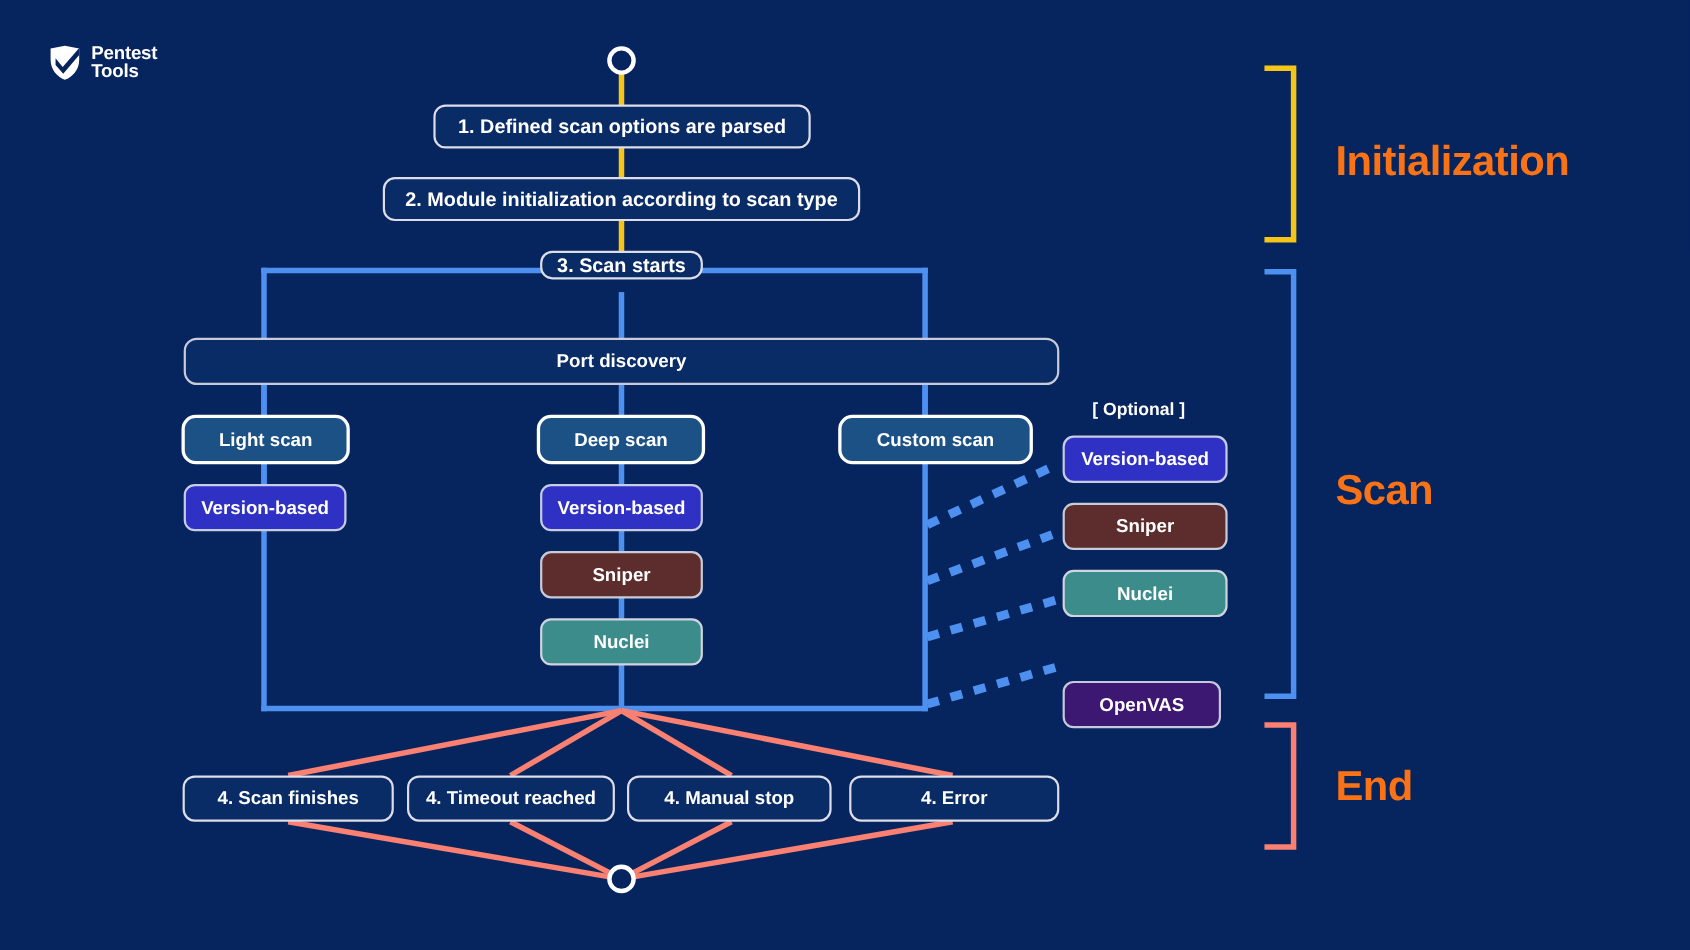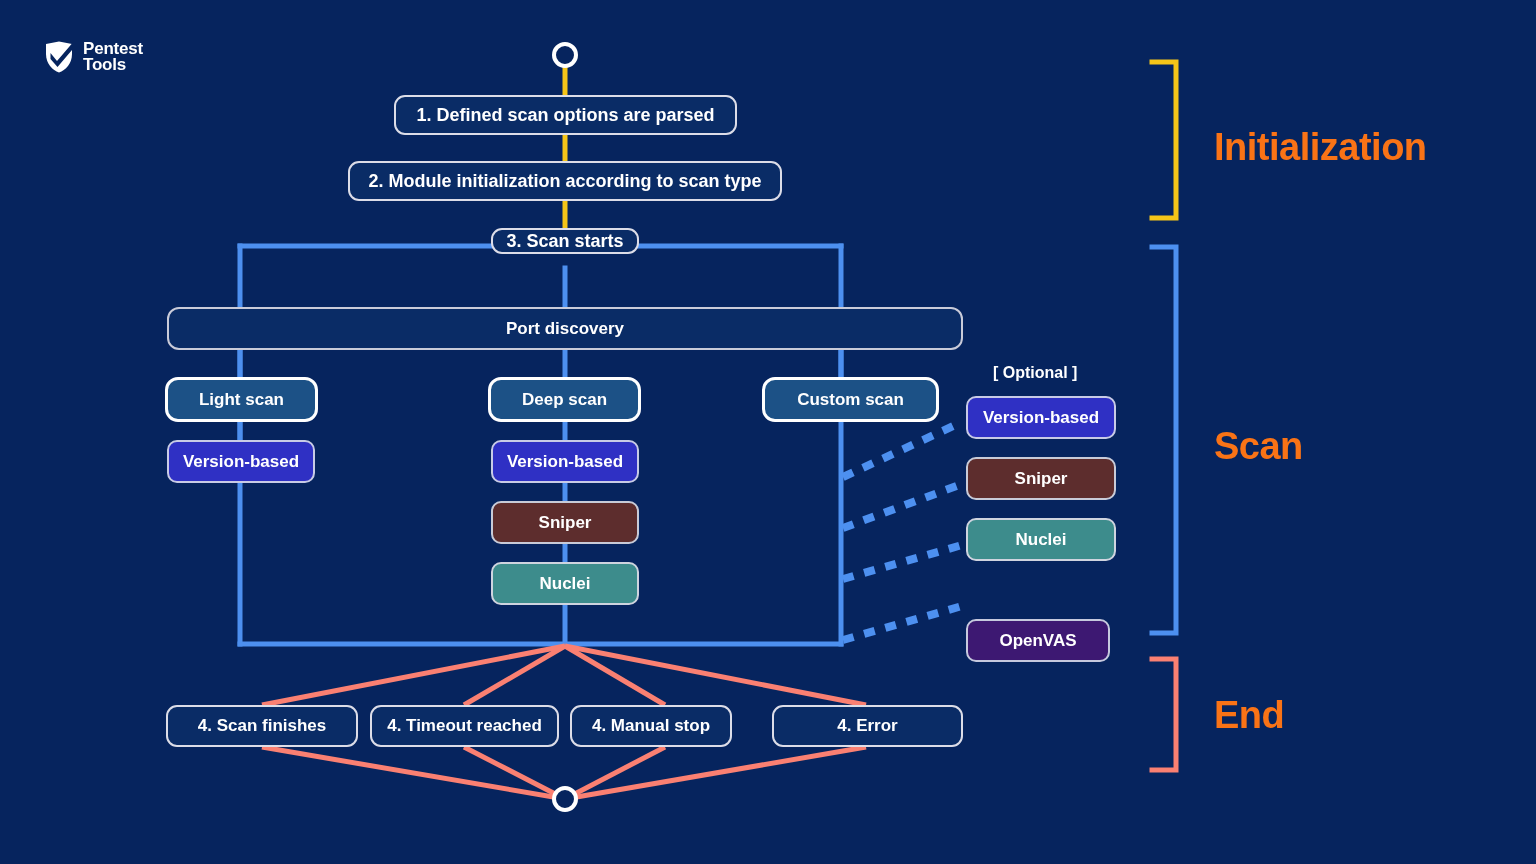--- a/index.html
+++ b/index.html
@@ -234,20 +234,20 @@
 
   <div class="optional-label" style="left:993px; top:364px;">[ Optional ]</div>
 
   <div class="node node-version" style="left:966px; top:396px; width:150px; height:43px;">Version-based</div>
   <div class="node node-sniper" style="left:966px; top:457px; width:150px; height:43px;">Sniper</div>
   <div class="node node-nuclei" style="left:966px; top:518px; width:150px; height:43px;">Nuclei</div>
   <div class="node node-openvas" style="left:966px; top:579px; width:144px; height:43px;margin-top:40px;">OpenVAS</div>
 
   <div class="node node-end" style="left:166px; top:705px; width:192px; height:42px;">4. Scan finishes</div>
   <div class="node node-end" style="left:370px; top:705px; width:189px; height:42px;">4.  Timeout reached</div>
-  <div class="node node-end" style="left:570px; top:705px; width:162px; height:42px;">4.  Manual stop</div>
+  <div class="node node-end" style="left:570px; top:705px; width:186px; height:42px;">4.  Manual stop</div>
   <div class="node node-end" style="left:772px; top:705px; width:191px; height:42px;">4.  Error</div>
 
   <div class="phase-label" style="left:1214px; top:126px;">Initialization</div>
   <div class="phase-label" style="left:1214px; top:425px;">Scan</div>
   <div class="phase-label" style="left:1214px; top:694px;">End</div>
 
 </div>
 
 </body></html>

